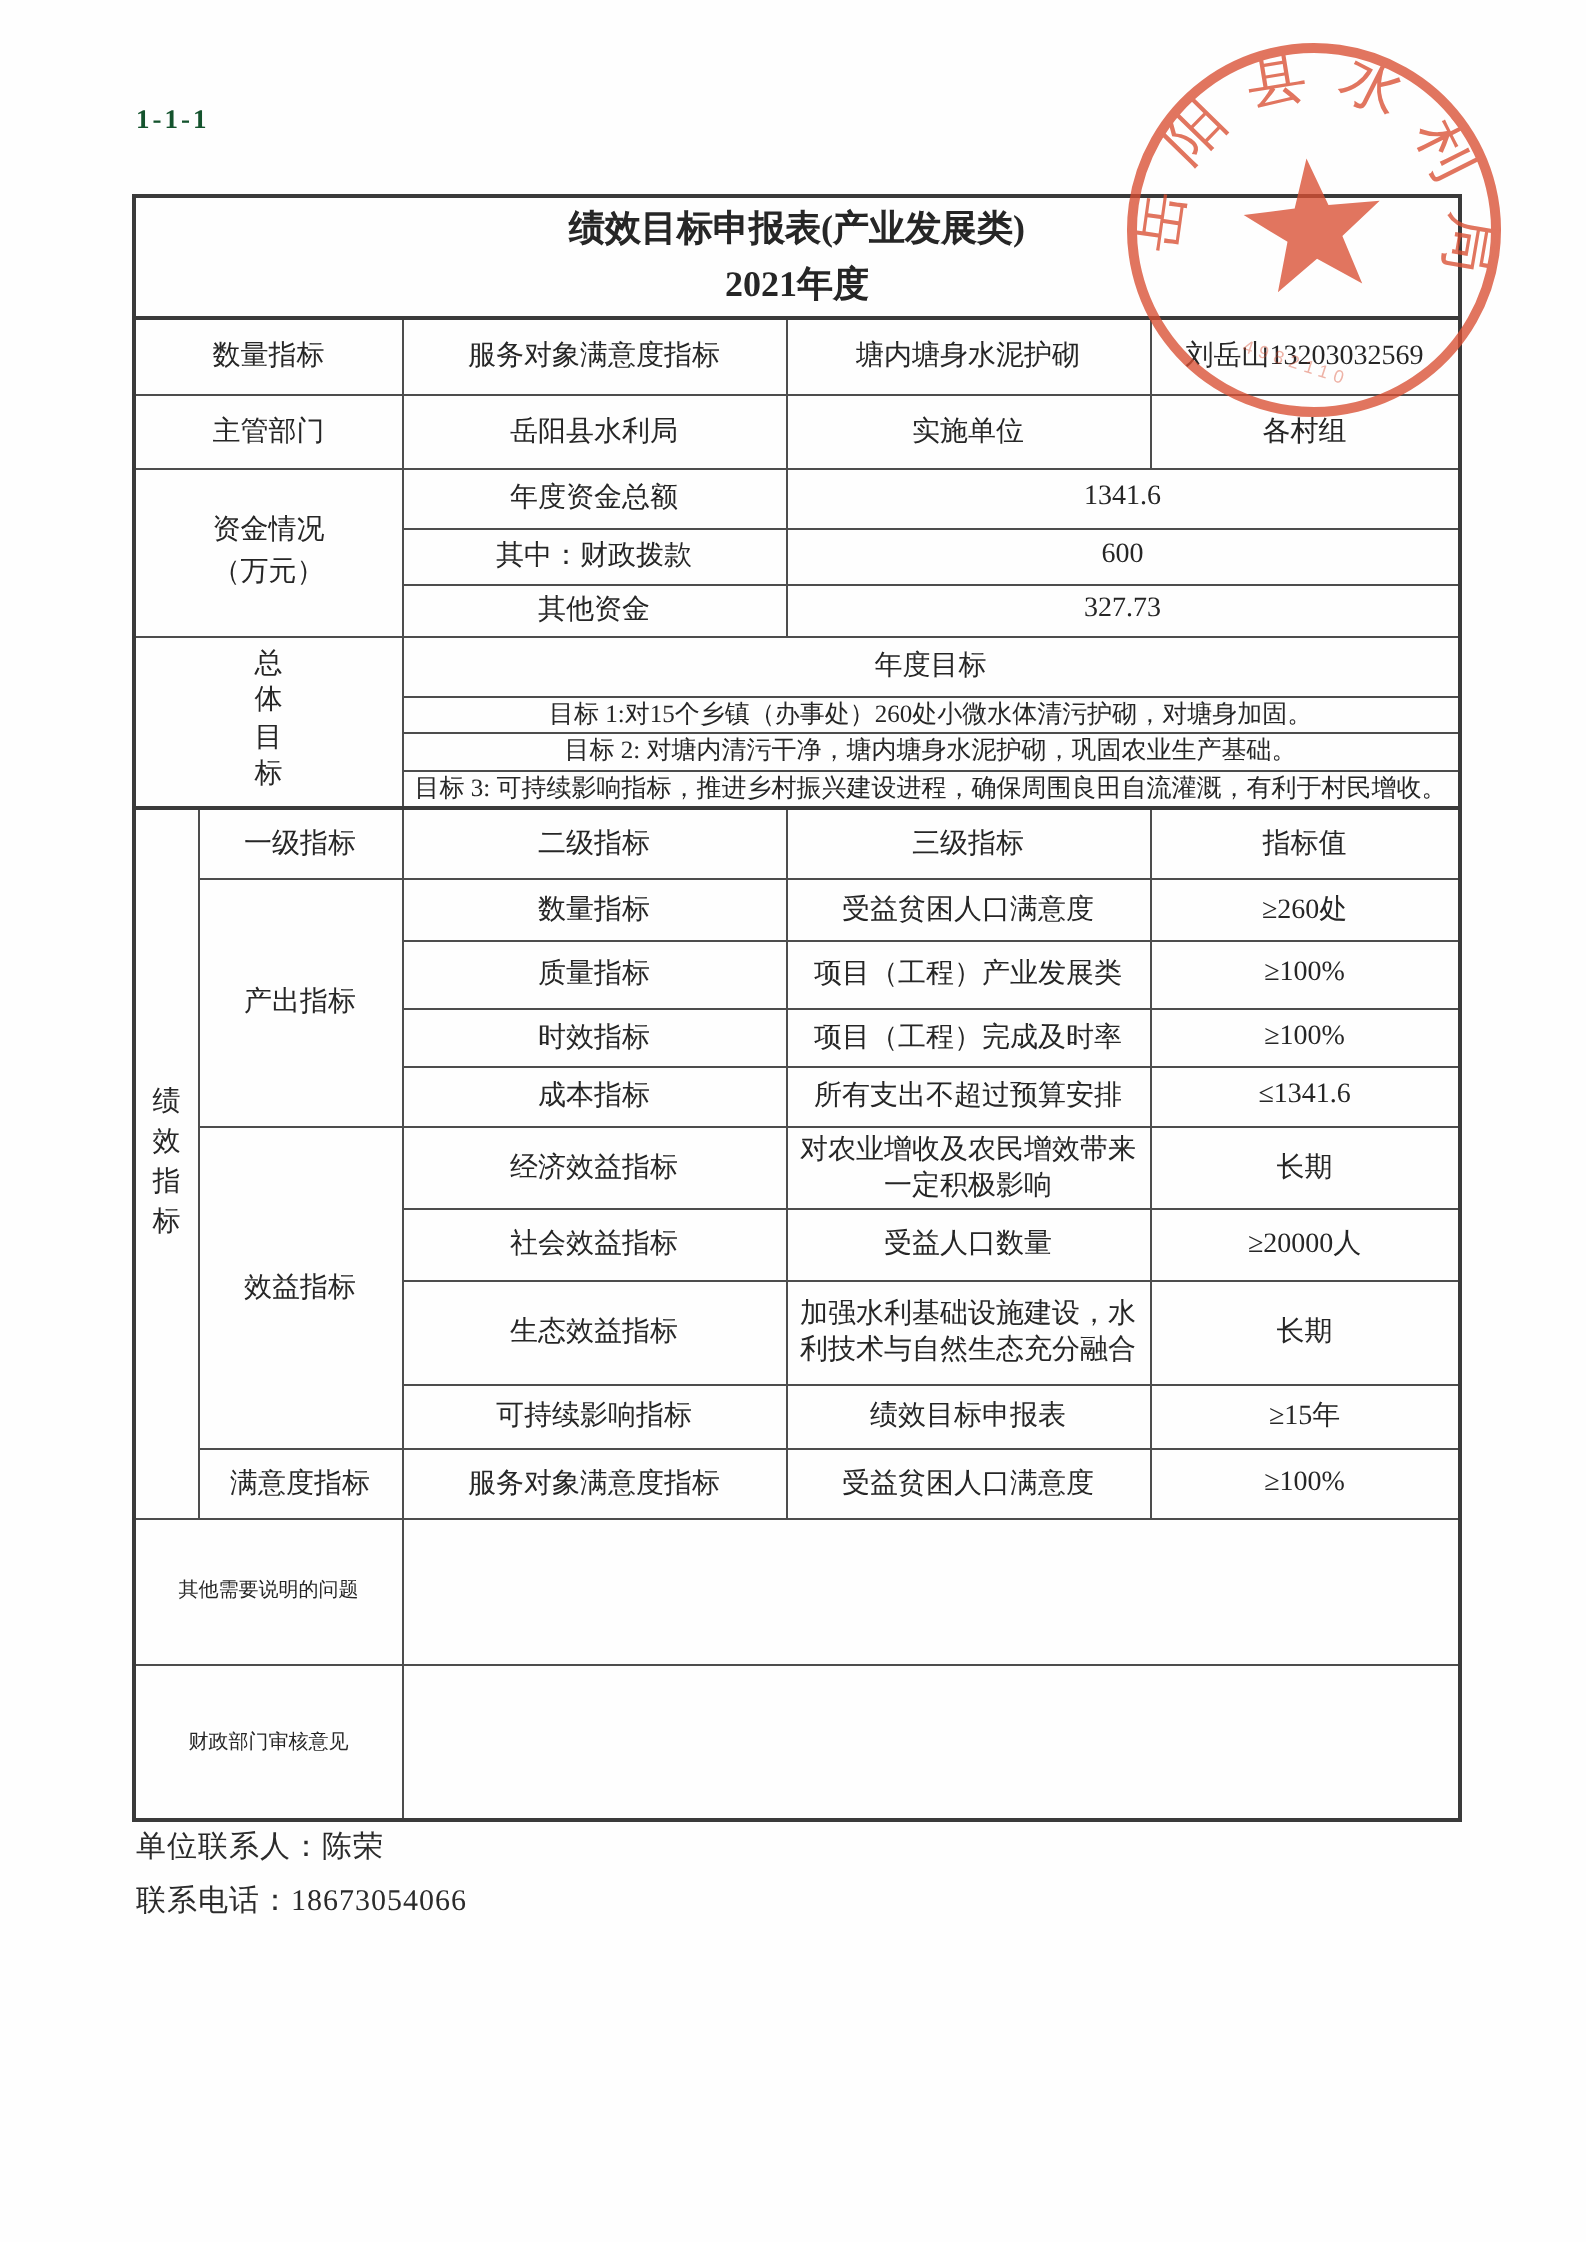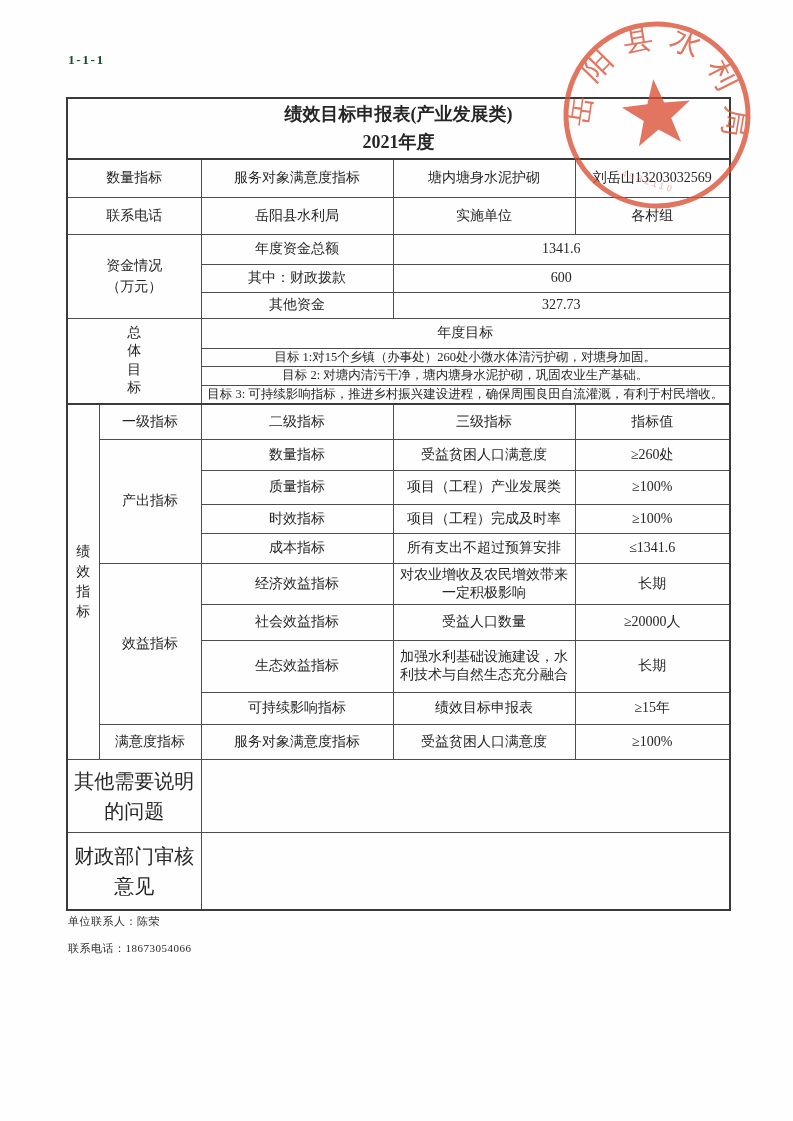--- a/index.html
+++ b/index.html
@@ -31,24 +31,24 @@
   .vtext{
     width:1.15em;margin:0 auto;
     word-break:break-all;line-height:1.45;text-align:center;
   }
   .vtext.goal{line-height:1.32;}
   td.goal-line{
     text-align:left;font-size:12.5px;padding:0 5px;line-height:1.25;
     border-color:#6a6a6a;
   }
   td.val-cell{text-align:left;padding-left:6px;}
-  td.wrap-label{font-size:20px;line-height:1.5;padding:2px 10px;}
+  td.wrap-label{font-size:10px;line-height:1.5;padding:2px 10px;}
   .funding-label div{line-height:1.5;}
   .footer-line{
-    position:absolute;left:68px;font-size:11px;color:#2b2b2b;letter-spacing:.5px;
+    position:absolute;left:68px;font-size:15px;color:#2b2b2b;letter-spacing:.5px;
   }
   .stamp{
     position:absolute;left:556px;top:14px;width:202px;height:202px;
     opacity:.78;pointer-events:none;
   }
   .stamp text{font-family:"Liberation Sans","DejaVu Sans",sans-serif;}
 </style>
 </head>
 <body>
 
@@ -71,21 +71,21 @@
     </td>
   </tr>
 
   <tr style="height:38px">
     <td colspan="2">数量指标</td>
     <td>服务对象满意度指标</td>
     <td>塘内塘身水泥护砌</td>
     <td>刘岳山13203032569</td>
   </tr>
   <tr style="height:37px">
-    <td colspan="2">联系电话</td>
+    <td colspan="2">主管部门</td>
     <td>岳阳县水利局</td>
     <td>实施单位</td>
     <td>各村组</td>
   </tr>
 
   <tr style="height:30px">
     <td colspan="2" rowspan="3" class="funding-label">
       <div>资金情况</div>
       <div>（万元）</div>
     </td>

